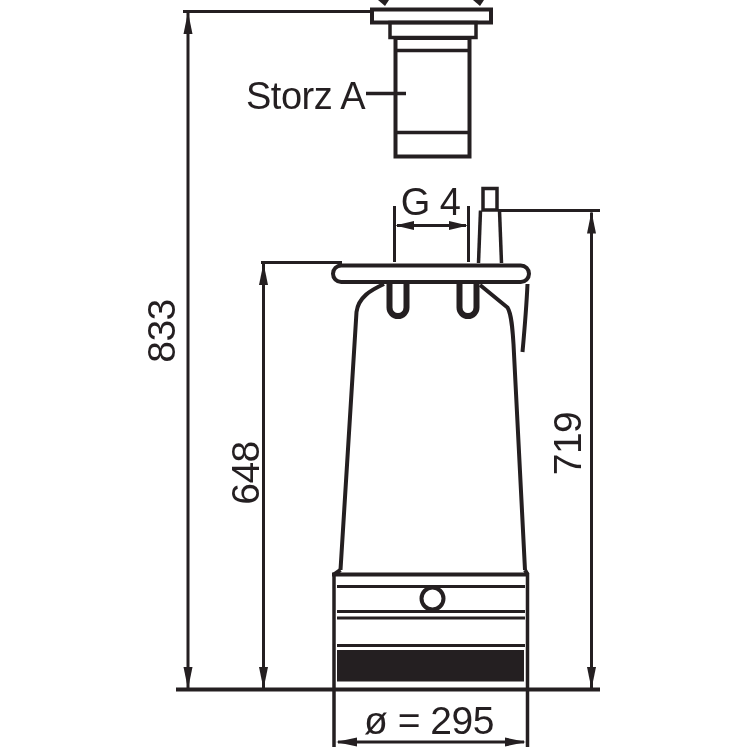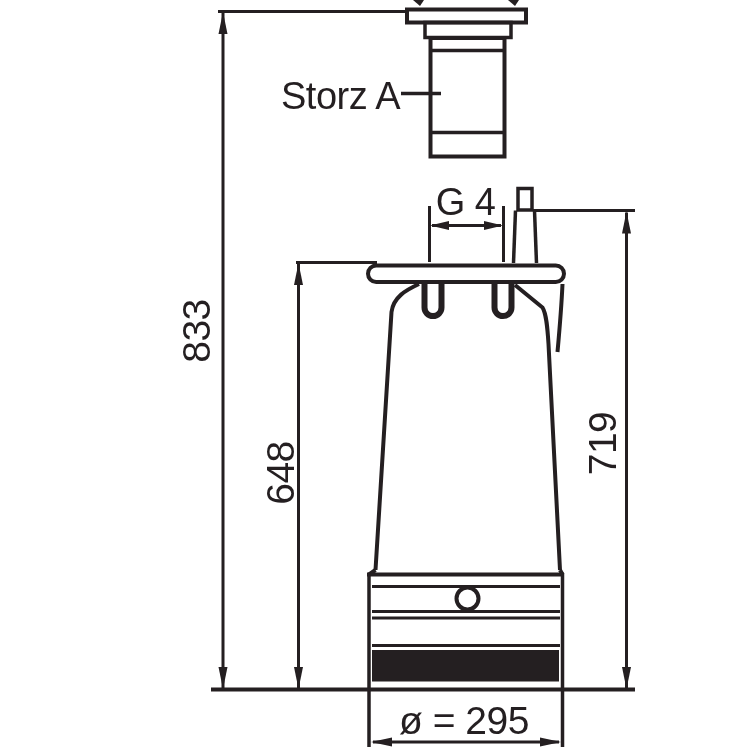--- a/index.html
+++ b/index.html
@@ -6,21 +6,20 @@
     margin: 0;
     padding: 0;
     background: #ffffff;
   }
   .stage {
     position: relative;
     width: 600px;
     height: 750px;
     background: #ffffff;
     overflow: hidden;
-    padding-left: 35px;
   }
   svg {
     display: block;
   }
   text {
     font-family: "Liberation Sans", "DejaVu Sans", sans-serif;
     letter-spacing: -0.5px;
   }
   .dim-num {
     font-size: 39px;

